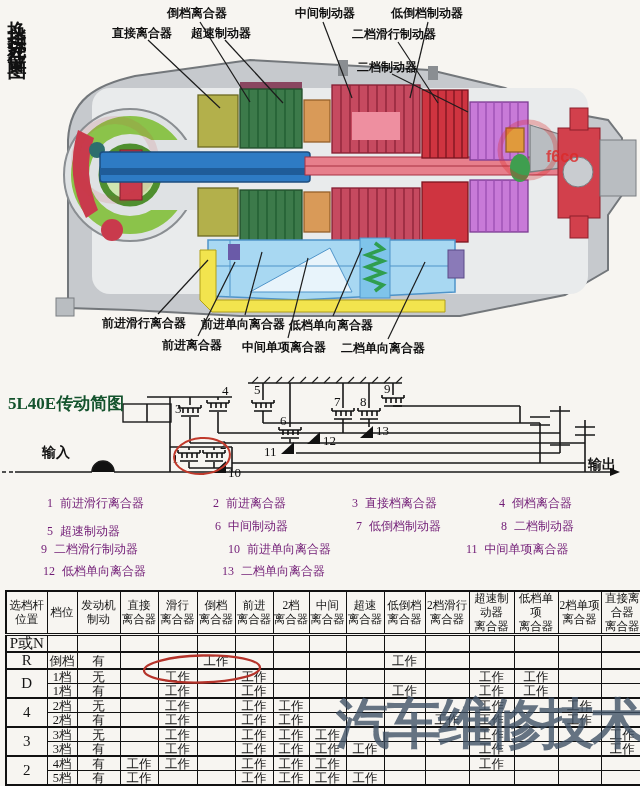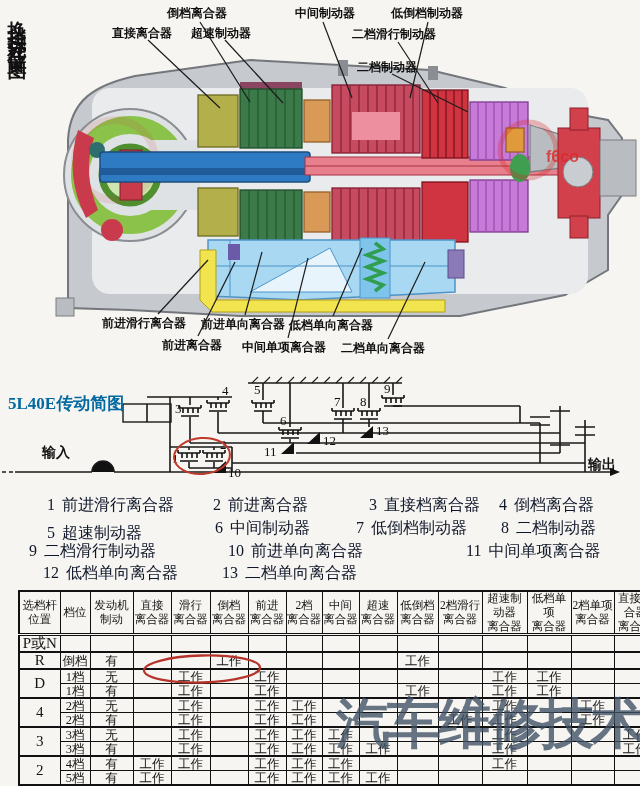--- a/index.html
+++ b/index.html
@@ -6,27 +6,27 @@
   .sheet{position:relative;width:640px;height:786px;background:#f7f5f1;overflow:hidden;
          font-family:"Liberation Sans",sans-serif;color:#141414;}
   svg{display:block;}
   .abs{position:absolute;}
   
   .vtitle{position:absolute;left:4px;top:6px;writing-mode:vertical-rl;text-orientation:upright;
           font-size:19px;font-weight:bold;letter-spacing:5px;color:#111;}
   .dlabel{position:absolute;font-size:12px;font-weight:bold;white-space:nowrap;color:#101010;}
   
   .schtitle{position:absolute;left:8px;top:392px;font-family:"Liberation Serif",serif;
-            font-size:17px;font-weight:600;color:#0369a1;}
+            font-size:17px;font-weight:600;color:#14532d;}
   .io{position:absolute;font-size:14px;font-weight:bold;color:#111;}
   
-  .leg{position:absolute;font-family:"Liberation Serif",serif;font-size:16px;color:#0f172a;white-space:nowrap;}
+  .leg{position:absolute;font-family:"Liberation Serif",serif;font-size:12px;color:#701a75;white-space:nowrap;}
   .leg .n{display:inline-block;margin-right:7px;}
   
-  .tblwrap{position:absolute;left:18px;top:590px;width:534px;}
+  .tblwrap{position:absolute;left:5px;top:590px;width:534px;}
   table{border-collapse:collapse;table-layout:fixed;width:638px;height:194px;
         font-family:"Liberation Serif",serif;}
   th,td{border:1px solid #111;padding:0;text-align:center;overflow:hidden;}
   table{border:2px solid #111;}
   thead th{font-size:11.5px;font-weight:normal;line-height:1.2;height:36px;
            border-bottom:3px double #111;vertical-align:middle;}
   thead .h1,thead .h2{display:block;}
   tbody td{font-size:12.5px;height:13px;line-height:1;}
   tbody tr.grp td{border-top:2px solid #111;}
   td.lever{font-size:15px;}
@@ -217,27 +217,27 @@
     </g>
     <ellipse cx="202" cy="81" rx="28" ry="18" fill="none" stroke="#c0392b" stroke-width="2" transform="rotate(-4 202 81)"></ellipse>
   </svg>
   <div class="schtitle">5L40E传动简图</div>
   <span class="io" style="left:42px;top:444px;">输入</span>
   <span class="io" style="left:588px;top:456px;">输出</span>
 
   <div>
     <span class="leg" style="left:47px;top:495px"><span class="n">1</span><span>前进滑行离合器</span></span>
     <span class="leg" style="left:213px;top:495px"><span class="n">2</span><span>前进离合器</span></span>
-    <span class="leg" style="left:369px;top:495px"><span class="n">3</span><span>直接档离合器</span></span>
+    <span class="leg" style="left:352px;top:495px"><span class="n">3</span><span>直接档离合器</span></span>
     <span class="leg" style="left:499px;top:495px"><span class="n">4</span><span>倒档离合器</span></span>
     <span class="leg" style="left:47px;top:523px"><span class="n">5</span><span>超速制动器</span></span>
     <span class="leg" style="left:215px;top:518px"><span class="n">6</span><span>中间制动器</span></span>
     <span class="leg" style="left:356px;top:518px"><span class="n">7</span><span>低倒档制动器</span></span>
     <span class="leg" style="left:501px;top:518px"><span class="n">8</span><span>二档制动器</span></span>
-    <span class="leg" style="left:29px;top:541px"><span class="n">9</span><span>二档滑行制动器</span></span>
+    <span class="leg" style="left:41px;top:541px"><span class="n">9</span><span>二档滑行制动器</span></span>
     <span class="leg" style="left:228px;top:541px"><span class="n">10</span><span>前进单向离合器</span></span>
     <span class="leg" style="left:466px;top:541px"><span class="n">11</span><span>中间单项离合器</span></span>
     <span class="leg" style="left:43px;top:563px"><span class="n">12</span><span>低档单向离合器</span></span>
     <span class="leg" style="left:222px;top:563px"><span class="n">13</span><span>二档单向离合器</span></span>
   </div>
 
   <div class="tblwrap">
     <table>
       <colgroup>
         <col style="width:41px">

